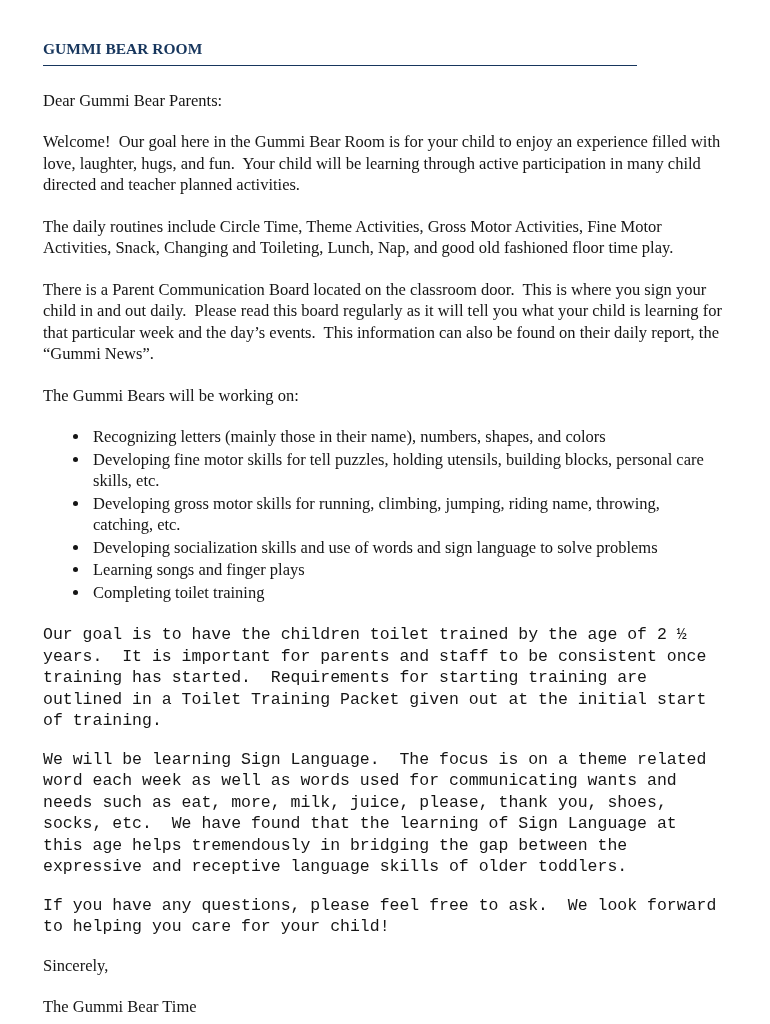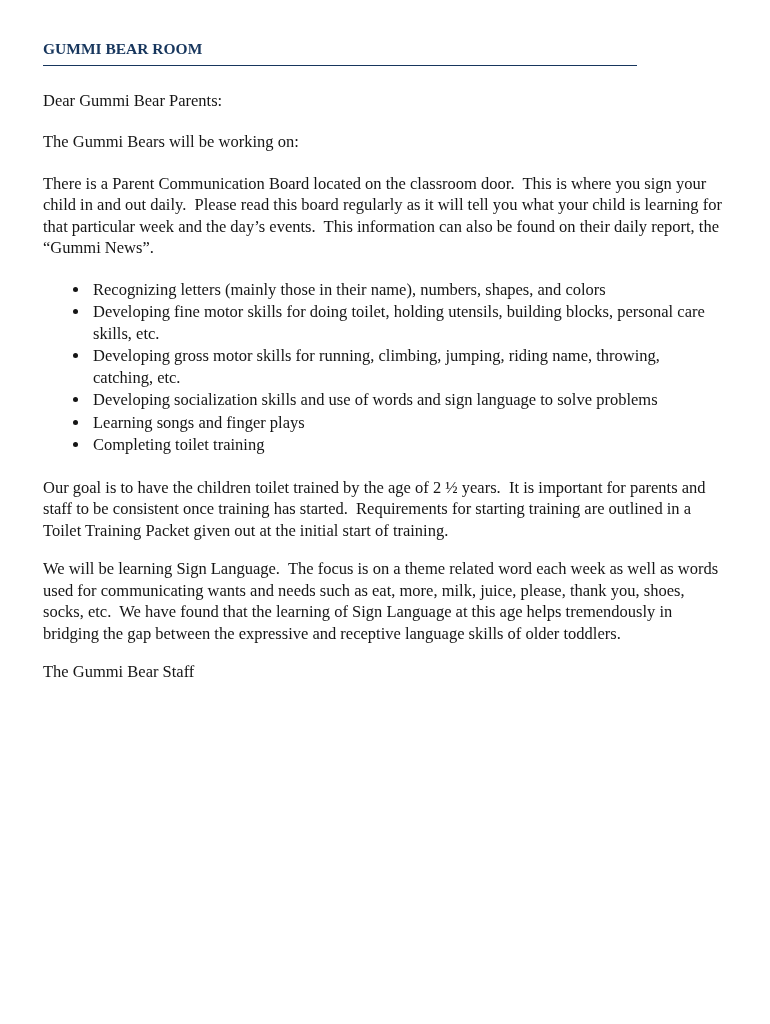--- a/index.html
+++ b/index.html
@@ -48,51 +48,56 @@
     padding: 0 0 0 47px;
     list-style: disc outside;
     font-family: Liberation Serif, serif;
   }
   ul.bullet-list li {
     margin: 0 0 1px 0;
     padding-left: 3px;
   }
   .tight {
     margin-bottom: 17px;
+    font-family: Liberation Mono, monospace;
   }
 </style>
 </head>
 <body>
 
 <div class="page">
 
   <div class="doc-header">
     <span class="h-left">GUMMI BEAR ROOM</span>
     <span class="h-fill"></span>
     <span class="h-gap"></span>
   </div>
 
   <p>Dear Gummi Bear Parents:</p>
 
+  <p>Welcome!  Our goal here in the Gummi Bear Room is for your child to enjoy an experience filled with love, laughter, hugs, and fun.  Your child will be learning through active participation in many child directed and teacher planned activities.</p>
 
+  <p>The daily routines include Circle Time, Theme Activities, Gross Motor Activities, Fine Motor Activities, Snack, Changing and Toileting, Lunch, Nap, and good old fashioned floor time play.</p>
+
+  <p>There is a Parent Communication Board located on the classroom door.  This is where you sign your child in and out daily.  Please read this board regularly as it will tell you what your child is learning for that particular week and the day’s events.  This information can also be found on their daily report, the “Gummi News”.</p>
 
   <p>The Gummi Bears will be working on:</p>
 
-  <p>There is a Parent Communication Board located on the classroom door.  This is where you sign your child in and out daily.  Please read this board regularly as it will tell you what your child is learning for that particular week and the day’s events.  This information can also be found on their daily report, the “Gummi News”.</p>
-
   <ul class="bullet-list">
     <li>Recognizing letters (mainly those in their name), numbers, shapes, and colors</li>
-    <li>Developing fine motor skills for doing toilet, holding utensils, building blocks, personal care skills, etc.</li>
+    <li>Developing fine motor skills for tell puzzles, holding utensils, building blocks, personal care skills, etc.</li>
     <li>Developing gross motor skills for running, climbing, jumping, riding name, throwing, catching, etc.</li>
     <li>Developing socialization skills and use of words and sign language to solve problems</li>
     <li>Learning songs and finger plays</li>
     <li>Completing toilet training</li>
   </ul>
 
   <p class="tight">Our goal is to have the children toilet trained by the age of 2 ½ years.  It is important for parents and staff to be consistent once training has started.  Requirements for starting training are outlined in a Toilet Training Packet given out at the initial start of training.</p>
 
   <p class="tight">We will be learning Sign Language.  The focus is on a theme related word each week as well as words used for communicating wants and needs such as eat, more, milk, juice, please, thank you, shoes, socks, etc.  We have found that the learning of Sign Language at this age helps tremendously in bridging the gap between the expressive and receptive language skills of older toddlers.</p>
 
+  <p class="tight">If you have any questions, please feel free to ask.  We look forward to helping you care for your child!</p>
 
+  <p>Sincerely,</p>
 
-  <p>The Gummi Bear Staff</p>
+  <p>The Gummi Bear Time</p>
 
 </div>
 
 </body></html>

